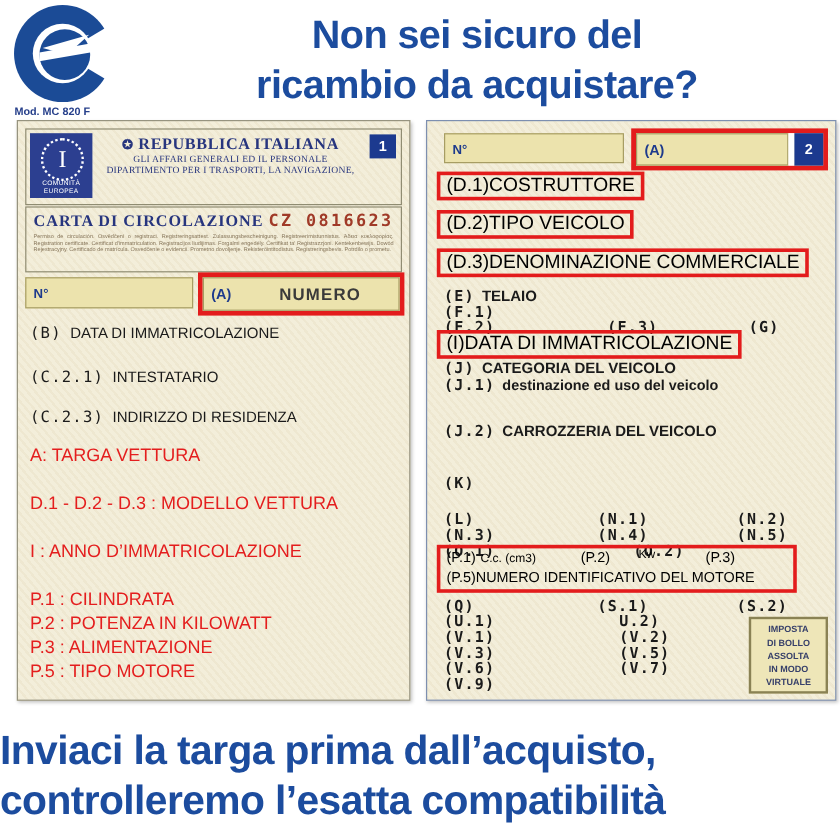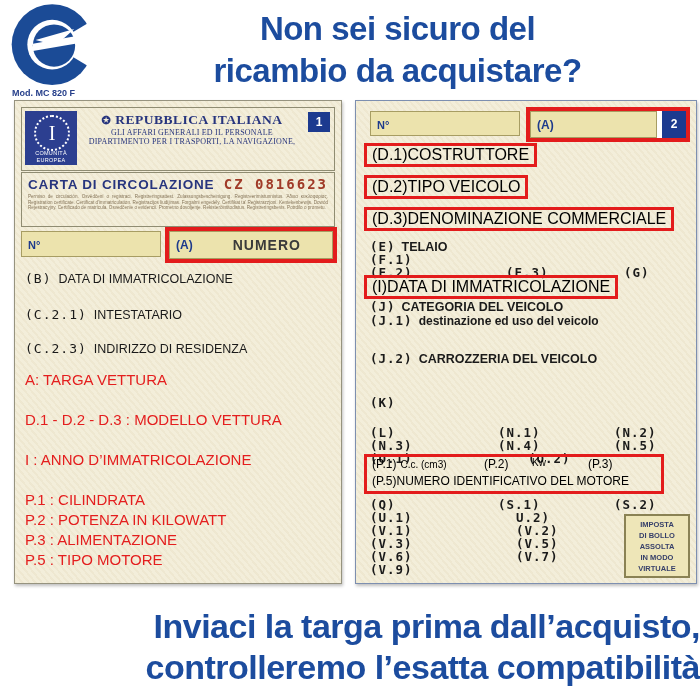--- a/index.html
+++ b/index.html
@@ -31,21 +31,21 @@
   .rep{font-size:13.5px;font-weight:bold;letter-spacing:.5px;}
   .emblem{font-size:11px;margin-right:4px;}
   .ministry{font-size:12px;font-weight:bold;font-style:italic;margin-top:1px;}
   .dept{font-size:8px;line-height:9px;letter-spacing:.2px;}
   .page-num{background:#1c3a8f;color:#fff;font-weight:bold;font-size:12px;text-align:center;}
   .pn1{width:22px;height:20px;line-height:20px;margin:4px;}
 
   
   .carta-box{position:absolute;left:6px;top:71px;right:6px;height:55px;border:1px solid #8f8c72;padding:3px 6px;box-sizing:border-box;}
   .carta-row{display:flex;justify-content:space-between;align-items:baseline;}
-  .carta-title{font-family:Liberation Sans, sans-serif;font-weight:bold;font-size:13.5px;color:#27357e;letter-spacing:.8px;}
+  .carta-title{font-family:Liberation Serif, serif;font-weight:bold;font-size:13.5px;color:#27357e;letter-spacing:.8px;}
   .serial{font-family:"DejaVu Sans Mono",monospace;font-weight:bold;font-size:14px;color:#a03a28;letter-spacing:2px;}
   .fineprint{margin-top:2px;font-size:4.6px;line-height:5.7px;color:#86755a;text-align:justify;}
 
   
   .fieldbox{background:#ece3ad;border:1px solid #a79d63;box-sizing:border-box;}
   .nlabel{color:#1d3a8c;font-weight:bold;font-size:11px;}
   .redwrap{border:4px solid #e31c1c;box-sizing:border-box;}
   #doc1 .nbox{position:absolute;left:6px;top:130px;width:140px;height:26px;padding:3px 6px;}
   #doc1 .targa-wrap{position:absolute;left:150px;top:126px;right:4px;}
   #doc1 .targa-inner{height:26px;display:flex;align-items:center;border:1px solid #a79d63;background:#ece3ad;}
@@ -75,21 +75,21 @@
   .redbox{position:absolute;border:3px solid #e31c1c;padding:0 5px;white-space:nowrap;}
   .rb-d{left:8px;}
   .pbox{left:8px;top:353px;width:284px;font-size:12px;}
   .pline{position:relative;height:17px;}
   .smallu{font-size:10px;margin-left:4px;}
   .stamp{position:absolute;left:268px;top:413px;width:66px;height:64px;background:#eee6b8;
          border:2px solid #8a8254;text-align:center;font-size:7.5px;font-weight:bold;
          color:#37406a;line-height:11px;padding-top:3px;box-sizing:border-box;}
 
   
-  .footer{position:absolute;left:0;right:0;top:606px;text-align:right;color:#1c4c9e;
+  .footer{position:absolute;left:0;right:0;top:606px;text-align:left;color:#1c4c9e;
           font-weight:bold;font-size:34px;line-height:41px;letter-spacing:-.5px;}
 </style>
 </head>
 <body>
 
 <div class="page">
 
   <div class="logo">
     <svg viewBox="0 0 100 95" width="92" height="88">
       <circle cx="48" cy="46" r="44" fill="#1b4b96"></circle>

